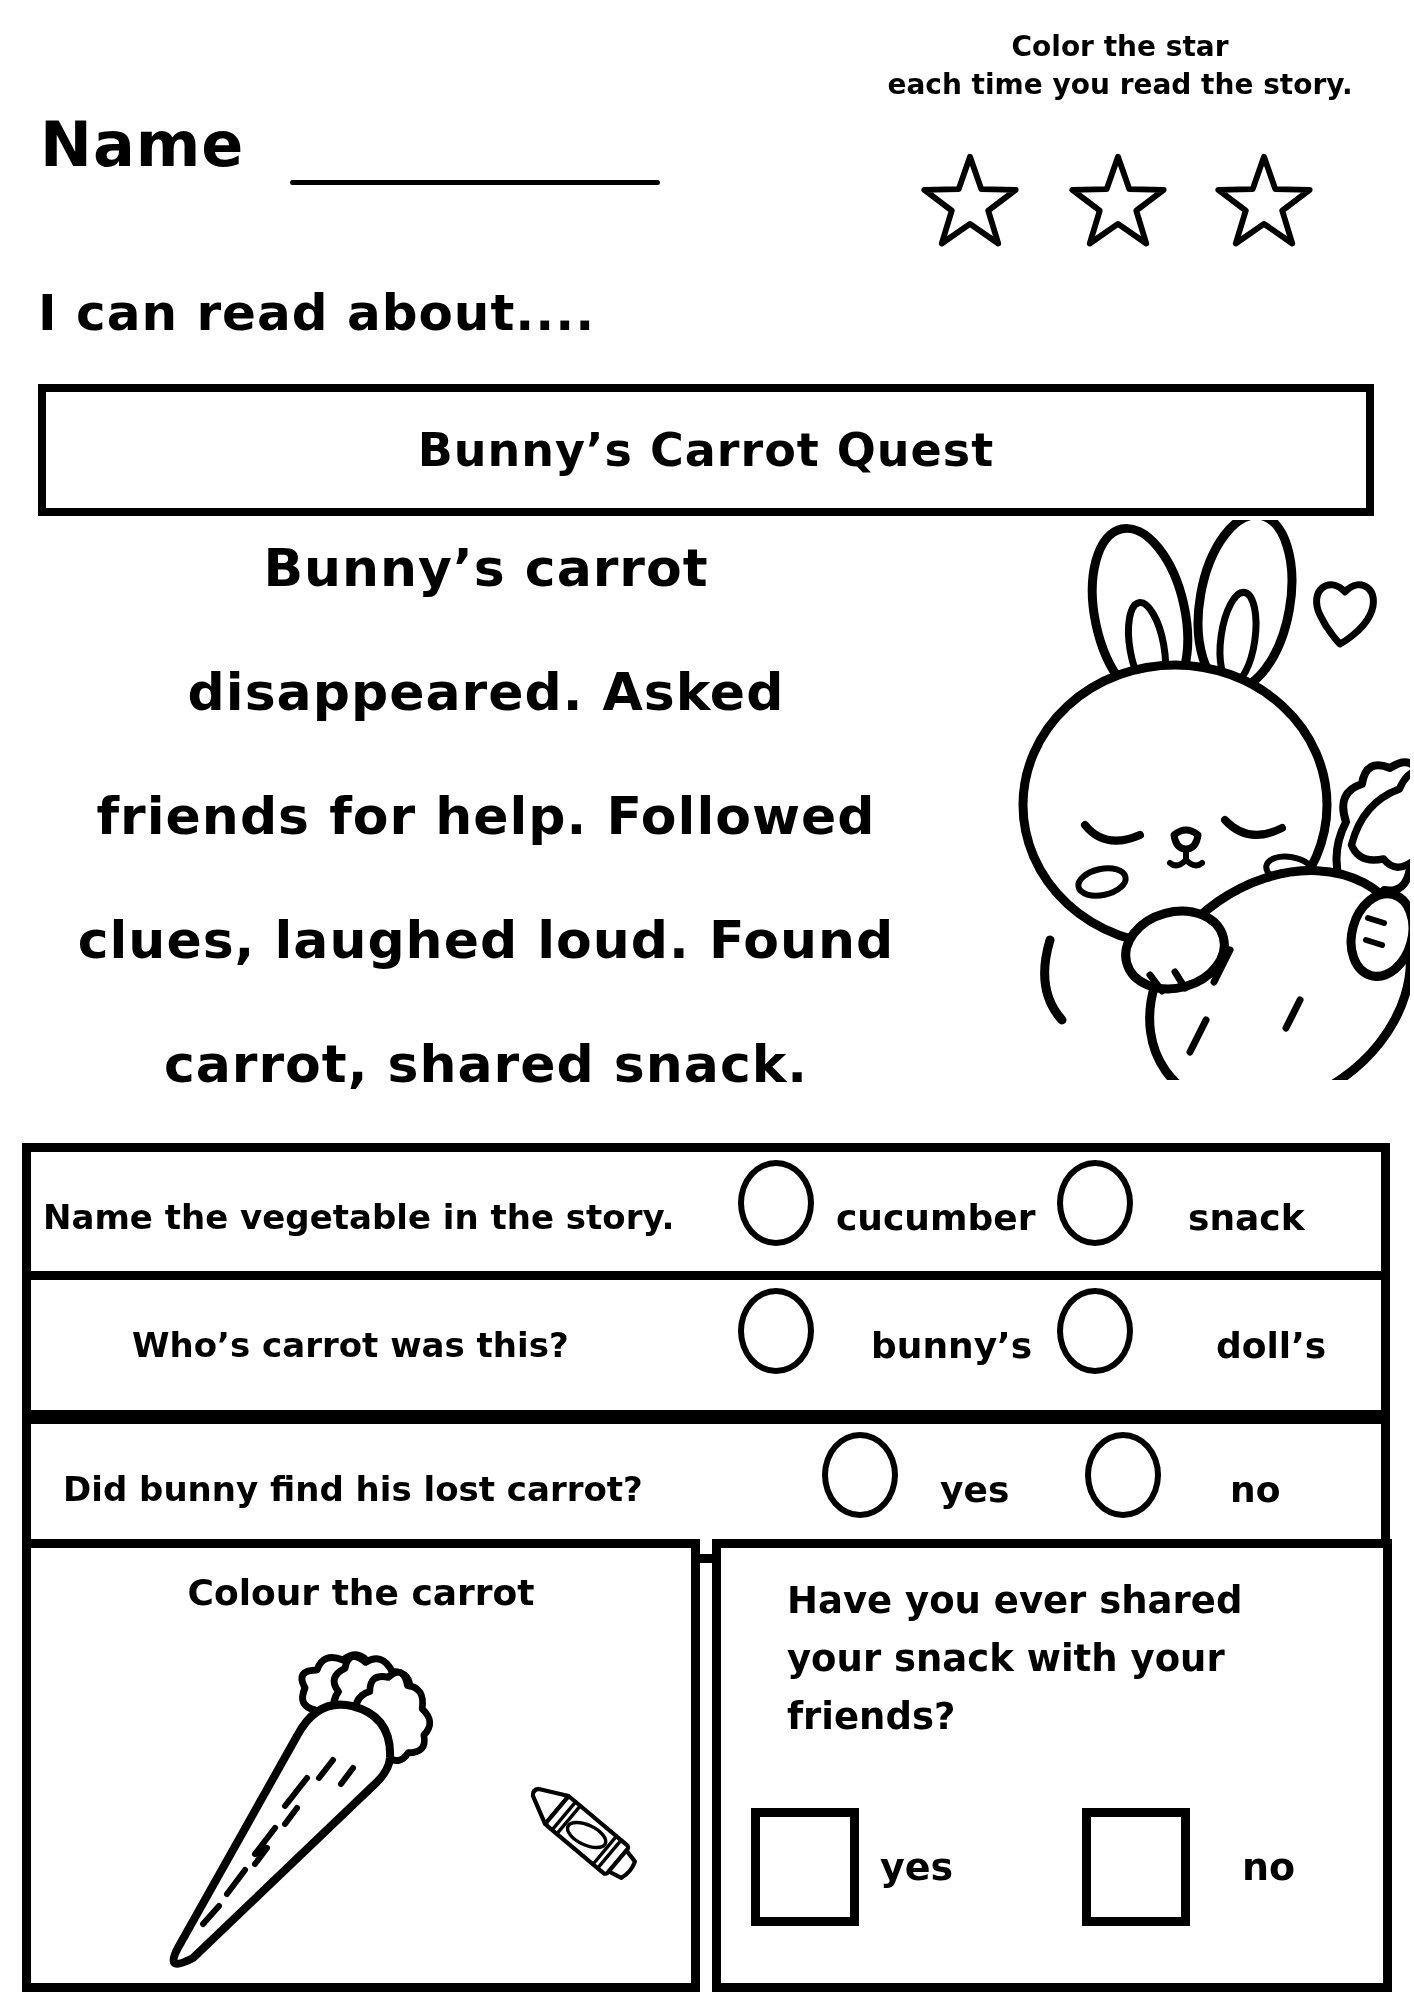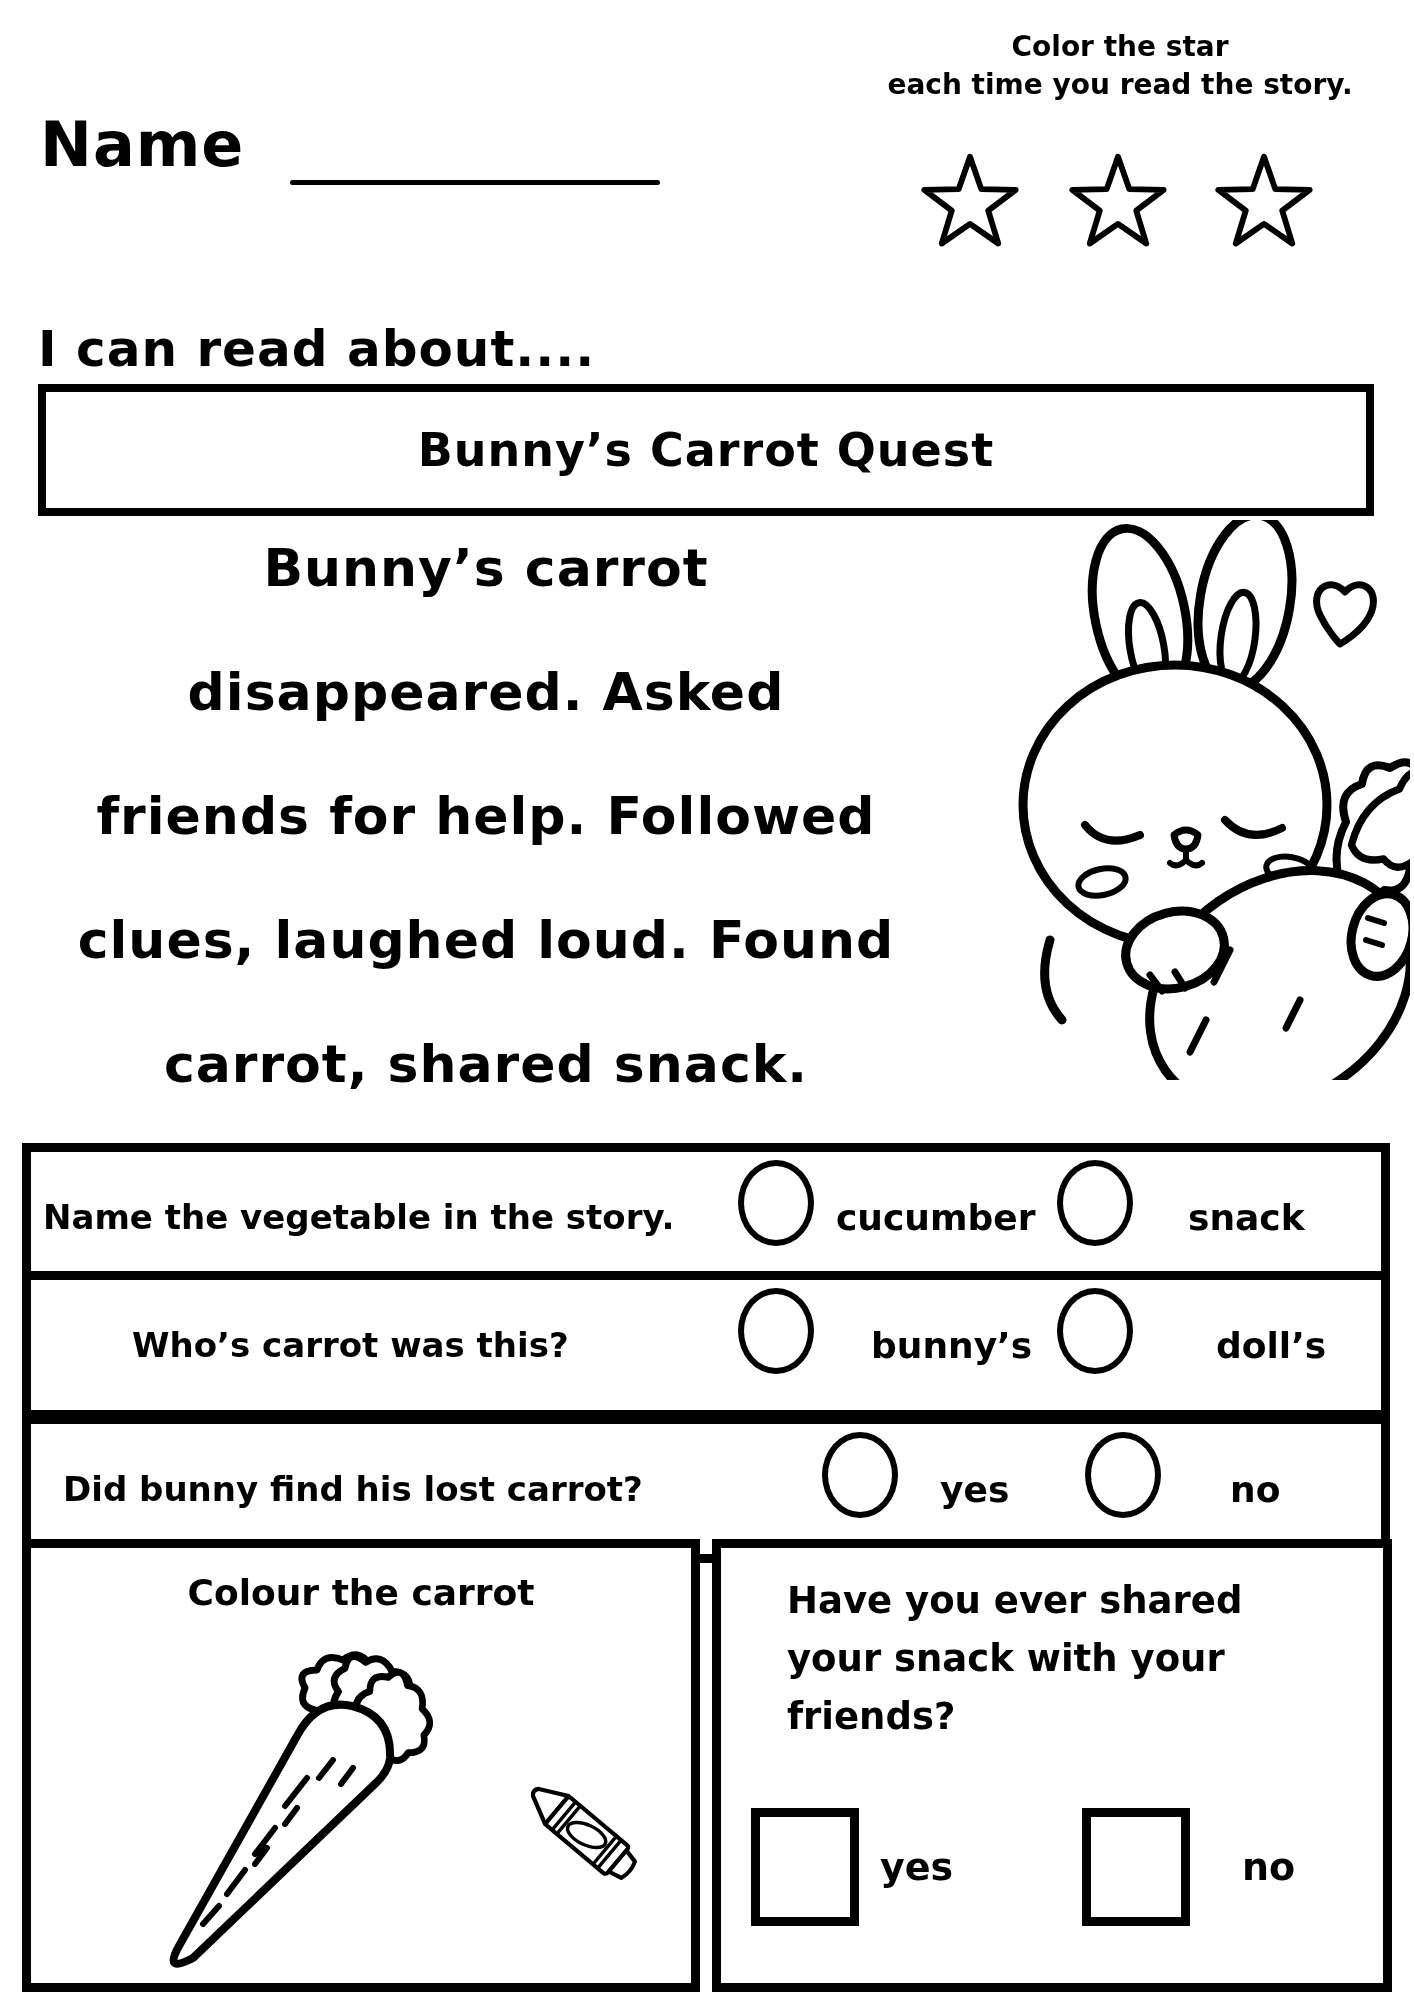--- a/index.html
+++ b/index.html
@@ -6,21 +6,21 @@
   #page{
     position:relative;width:1414px;height:2000px;background:#fff;overflow:hidden;
     font-family:"DejaVu Sans","Liberation Sans",sans-serif;color:#000;
   }
   .abs{position:absolute;}
   
   #name-label{left:40px;top:108px;font-size:62px;font-weight:700;letter-spacing:1px;}
   #name-line{left:290px;top:180px;width:370px;height:5px;background:#000;border-radius:3px;}
   #star-instruction{left:830px;top:28px;width:580px;text-align:center;font-size:28px;font-weight:700;line-height:38px;}
   .star{width:112px;height:112px;top:146px;}
-  #intro-line{left:38px;top:284px;font-size:50px;font-weight:700;letter-spacing:1px;margin-top:36px;}
+  #intro-line{left:38px;top:284px;font-size:50px;font-weight:700;letter-spacing:1px;}
   
   #title-box{left:38px;top:384px;width:1336px;height:132px;border:8px solid #000;box-sizing:border-box;
     display:flex;align-items:center;justify-content:center;font-size:46px;font-weight:700;letter-spacing:1px;}
   
   #story{left:30px;top:506px;width:912px;text-align:center;font-size:52px;font-weight:700;
     line-height:124px;letter-spacing:1px;white-space:nowrap;}
   #bunny-art{left:990px;top:520px;}
   
   .qrow{left:22px;width:1368px;height:148px;border:9px solid #000;box-sizing:border-box;background:#fff;}
   #qrow-0{top:1143px;} #qrow-1{top:1271px;text-align:right;} #qrow-2{top:1415px;}

